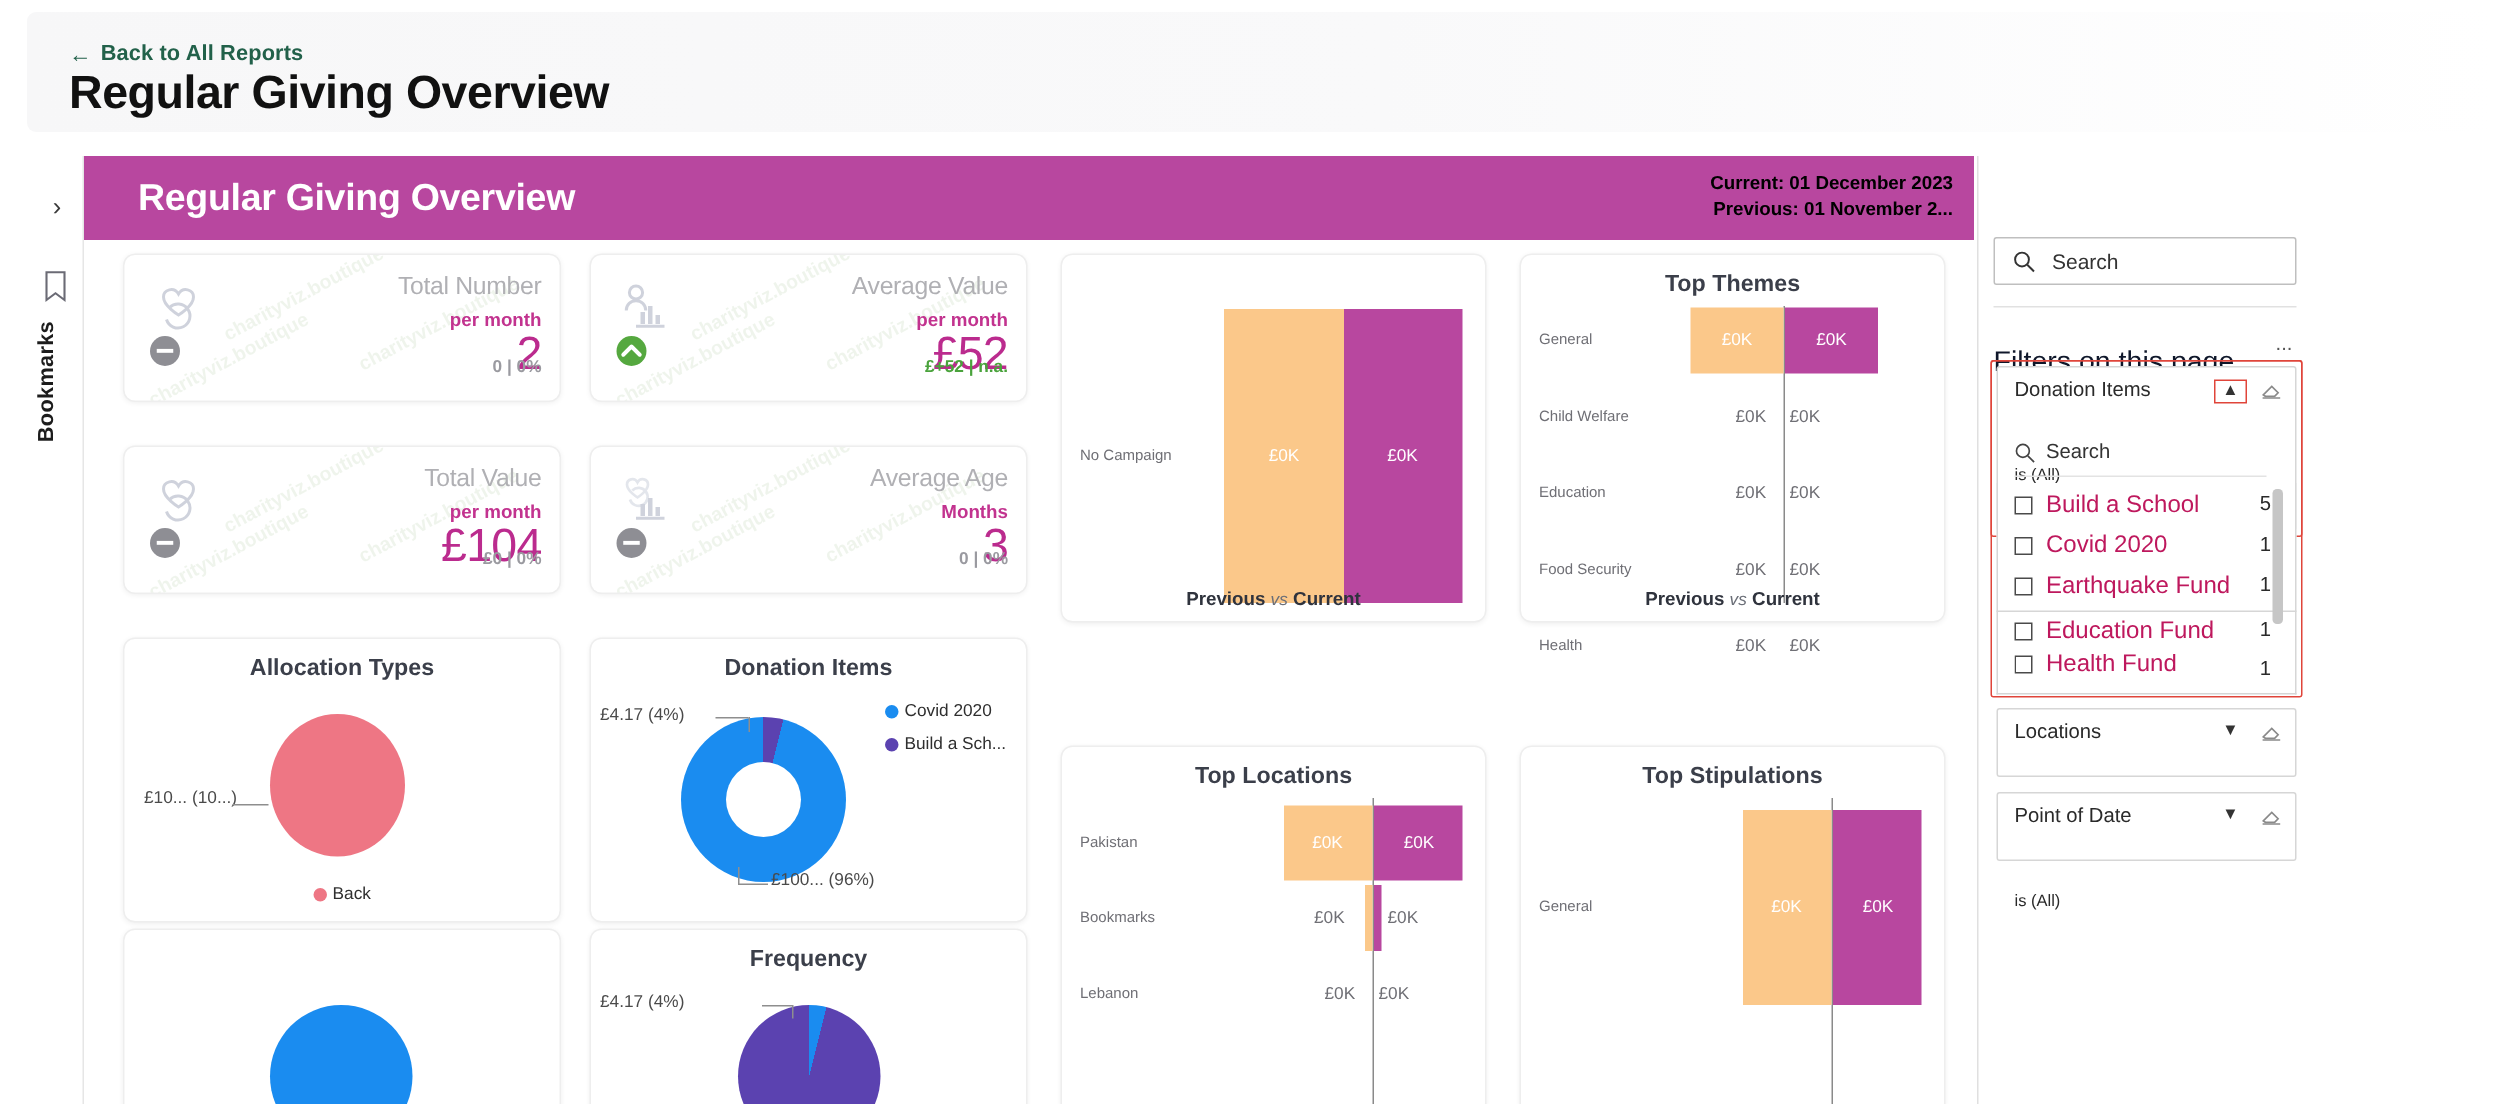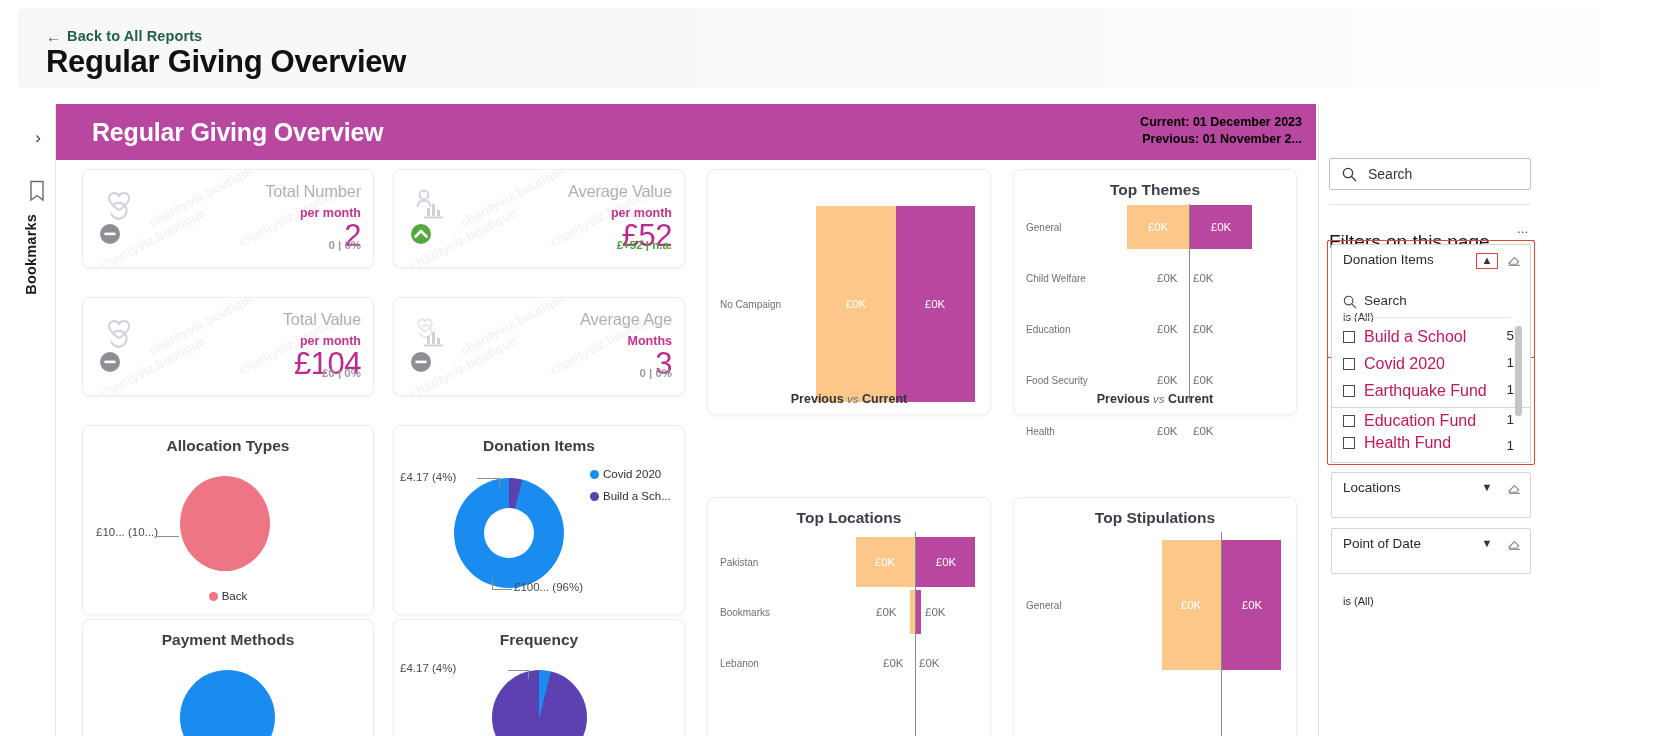--- a/index.html
+++ b/index.html
@@ -350,21 +350,20 @@
           <span>Covid 2020</span>
         </div>
         <div class="li">
           <span class="dot" style="background:#5b42b0;"></span>
           <span>Build a Sch...</span>
         </div>
       </div>
     </div>
 
     <div class="card" style="left:27px; top:516px; width:290px; height:188px;">
-      <div class="card-title">Payment Methods</div>
       <div style="position:absolute; left:97px; top:50px; width:95px; height:95px; border-radius:50%; background:#1a8cf0;"></div>
     </div>
 
     <div class="card" style="left:338px; top:516px; width:290px; height:188px;">
       <div class="card-title">Frequency</div>
       <div style="position:absolute; left:98px; top:50px; width:95px; height:95px; border-radius:50%;
                   background: conic-gradient(#1a8cf0 0deg 14deg, #5b42b0 14deg 360deg);"></div>
       <div class="pielabel" style="left:6px; top:42px;">£4.17 (4%)</div>
       <div class="leader" style="left:114px; top:50px; width:20px;"></div>
       <div class="leader-v" style="left:134px; top:50px; height:9px;"></div>

